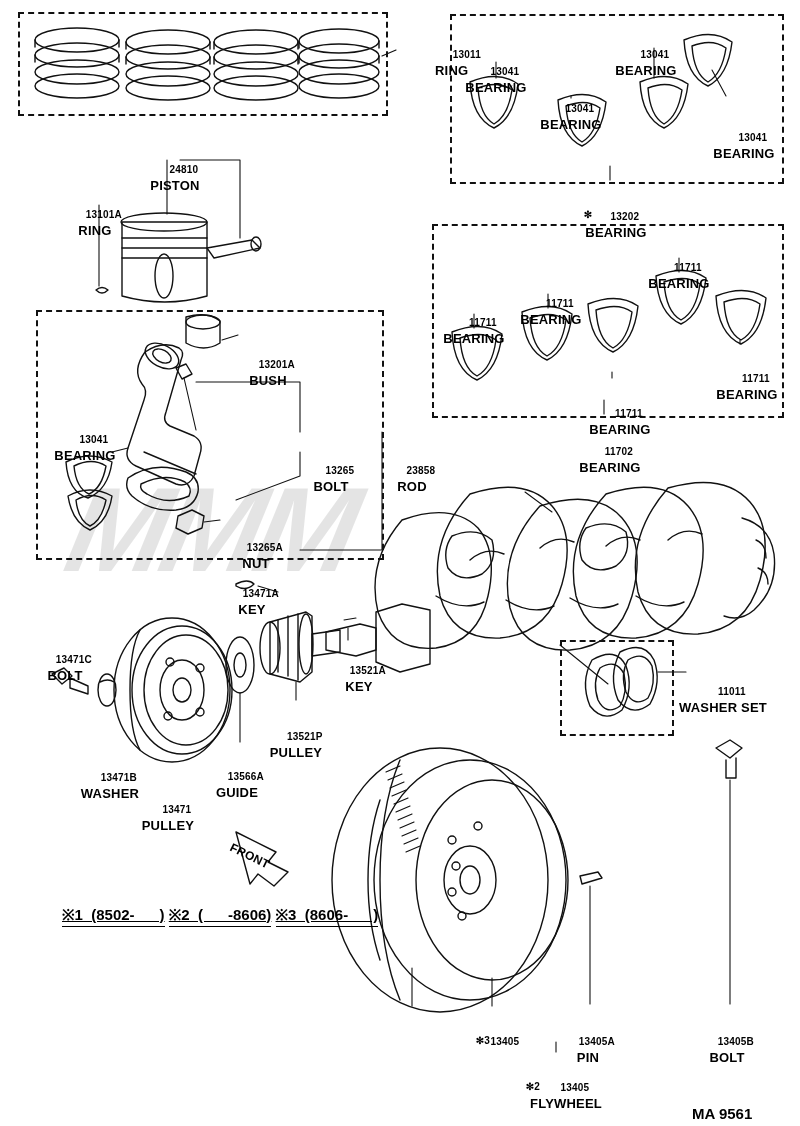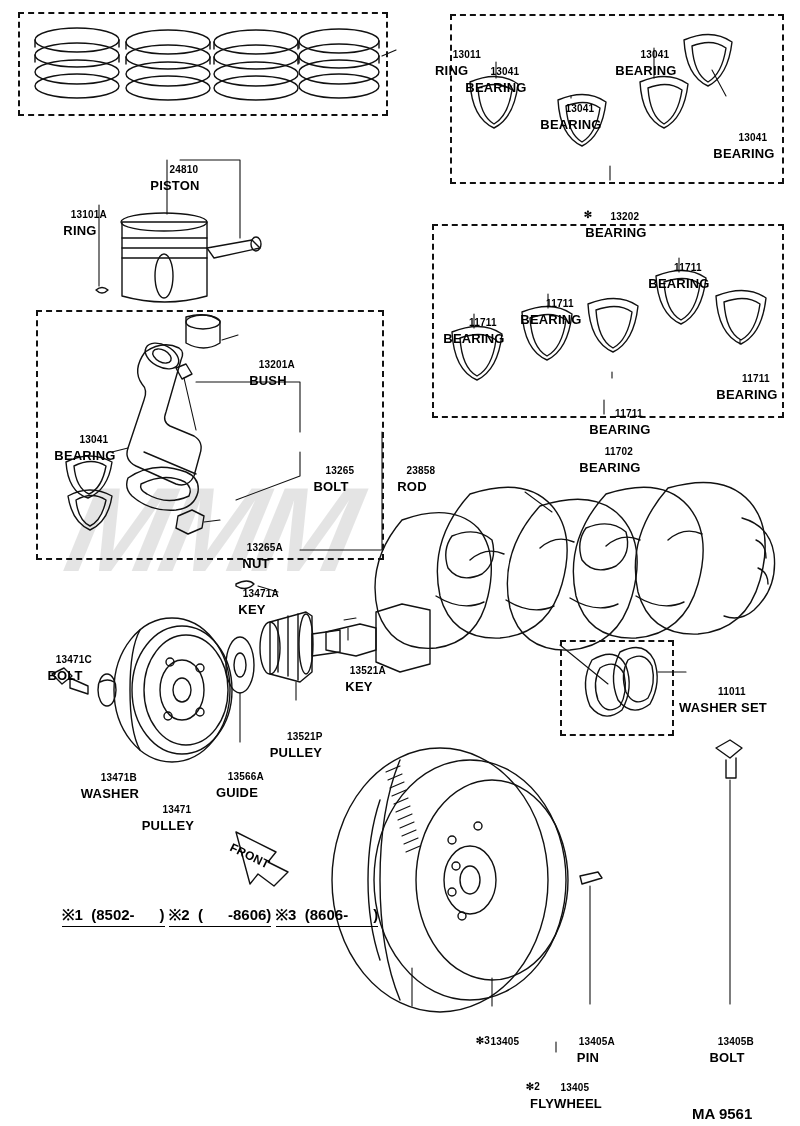--- a/index.html
+++ b/index.html
@@ -10,21 +10,21 @@
   .lbl .n{font-size:10px;font-weight:700;letter-spacing:.2px;}
   .lbl .s{font-size:13px;font-weight:700;letter-spacing:.2px;}
   .lbl.left{text-align:left;}
   .dash{position:absolute;border:2px dashed #111;}
   svg{position:absolute;left:0;top:0;overflow:visible;}
   .wm{position:absolute;font-size:120px;font-weight:700;color:#000;opacity:.10;
       font-family:"Liberation Sans", sans-serif;font-style:italic;letter-spacing:-6px;}
   .code{position:absolute;font-size:15px;font-weight:700;}
   .notes{position:absolute;font-size:15px;font-weight:700;line-height:1.35;}
   .notes div{white-space:pre;}
-  .notes .ul{border-bottom:1.5px solid #000;display:inline-block;padding-bottom:1px;}
+  .notes .ul{border-bottom:1.5px solid #000;display:inline-block;padding-bottom:1px;text-decoration:underline;}
 </style>
 </head>
 <body>
 
 <div id="sheet">
 
   <div class="wm" style="left:70px;top:460px;transform:skewX(-12deg);">MMM</div>
 
   <svg width="800" height="1126">
     <g fill="none" stroke="#111" stroke-width="1.4" stroke-linecap="round" stroke-linejoin="round">
@@ -266,21 +266,21 @@
   <div class="dash" style="left:432px;top:224px;width:348px;height:190px;"></div>
   <div class="dash" style="left:36px;top:310px;width:344px;height:246px;"></div>
   <div class="dash" style="left:560px;top:640px;width:110px;height:92px;"></div>
 
   <div class="lbl left" style="left:399px;top:28px;margin-left:36px;">
     <span class="n">13011</span><br><span class="s">RING</span>
   </div>
   <div class="lbl" style="left:135px;top:143px;width:80px;">
     <span class="n">24810</span><br><span class="s">PISTON</span>
   </div>
-  <div class="lbl" style="left:40px;top:188px;width:80px;">
+  <div class="lbl" style="left:55px;top:188px;width:80px;">
     <span class="n">13101A</span><br><span class="s">RING</span>
   </div>
   <div class="lbl" style="left:228px;top:338px;width:80px;">
     <span class="n">13201A</span><br><span class="s">BUSH</span>
   </div>
   <div class="lbl" style="left:45px;top:413px;width:80px;">
     <span class="n">13041</span><br><span class="s">BEARING</span>
   </div>
   <div class="lbl" style="left:291px;top:444px;width:80px;">
     <span class="n">13265</span><br><span class="s">BOLT</span>

